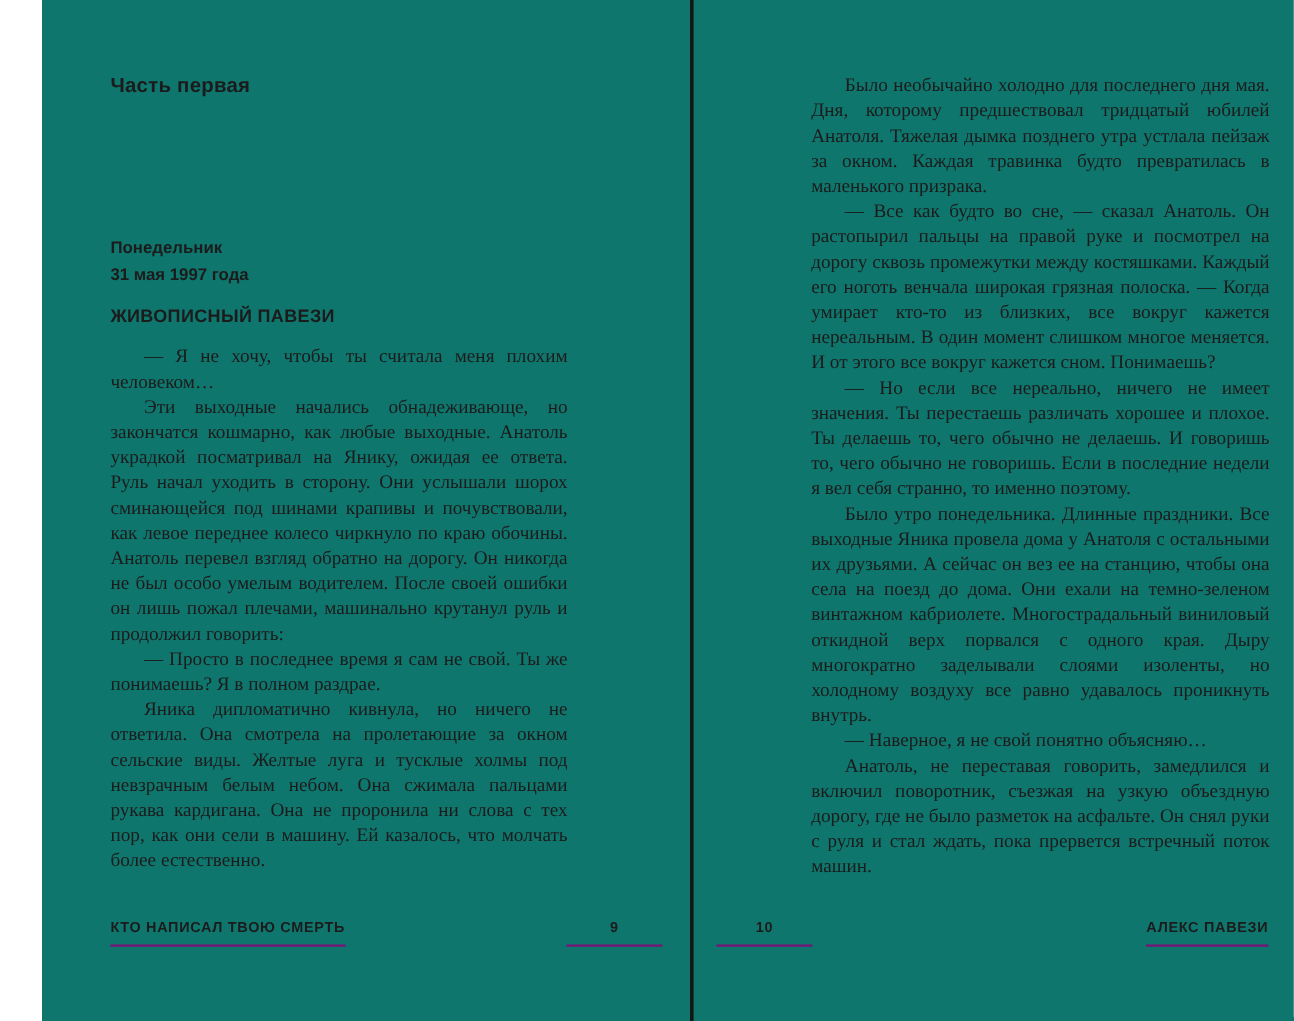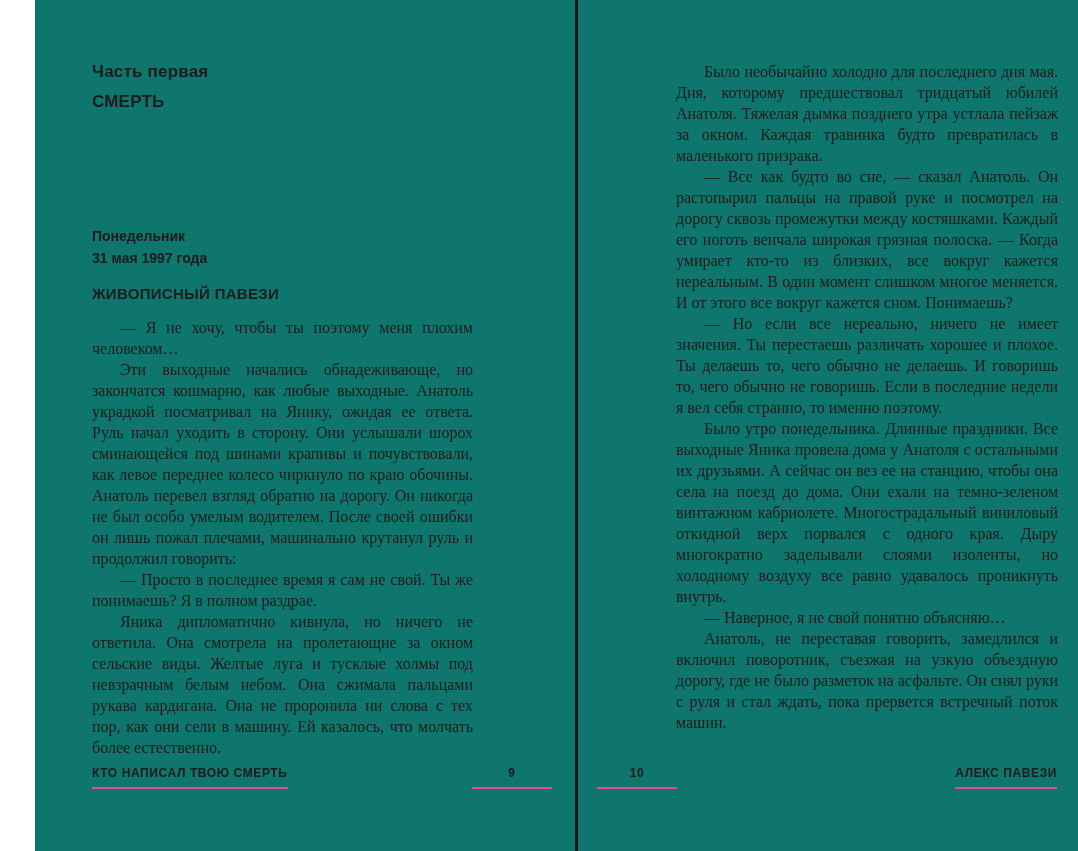--- a/index.html
+++ b/index.html
@@ -72,46 +72,45 @@
 
   .footer-item {
     position: absolute;
     top: 766px;
     font-family: "Liberation Sans", "DejaVu Sans", sans-serif;
     font-weight: bold;
     font-size: 12px;
     letter-spacing: 0.6px;
     color: #1b1b1b;
     padding-bottom: 7px;
-    border-bottom: 2px solid #ec4899;
+    border-bottom: 2px solid #701a75;
   }
   .running-title-left { left: 57px; }
   .page-num { width: 80px; text-align: center; }
   .page-num-left  { left: 437px; }
   .page-num-right { left: 562px; }
   .running-title-right { right: 56px; }
 </style>
 </head>
 <body>
 
 <div class="spread">
 
   <div class="page-body left">
     <div class="part-heading">Часть первая</div>
-    <div class="part-title">СМЕРТЬ</div>
 
     <div class="date-block">
       <div>Понедельник</div>
       <div>31 мая 1997 года</div>
     </div>
 
     <div class="chapter-title">ЖИВОПИСНЫЙ ПАВЕЗИ</div>
 
     <div class="body-text">
-      <p>— Я не хочу, чтобы ты поэтому меня плохим человеком…</p>
+      <p>— Я не хочу, чтобы ты считала меня плохим человеком…</p>
       <p>Эти выходные начались обнадеживающе, но закончатся кошмарно, как любые выходные. Анатоль украдкой посматривал на Янику, ожидая ее ответа. Руль начал уходить в сторону. Они услышали шорох сминающейся под шинами крапивы и почувствовали, как левое переднее колесо чиркнуло по краю обочины. Анатоль перевел взгляд обратно на дорогу. Он никогда не был особо умелым водителем. После своей ошибки он лишь пожал плечами, машинально крутанул руль и продолжил говорить:</p>
       <p>— Просто в последнее время я сам не свой. Ты же понимаешь? Я в полном раздрае.</p>
       <p>Яника дипломатично кивнула, но ничего не ответила. Она смотрела на пролетающие за окном сельские виды. Желтые луга и тусклые холмы под невзрачным белым небом. Она сжимала пальцами рукава кардигана. Она не проронила ни слова с тех пор, как они сели в машину. Ей казалось, что молчать более естественно.</p>
     </div>
   </div>
 
   <div class="spine-divider"></div>
 
   <div class="page-body right">
     <div class="body-text" style="margin-top:0">

